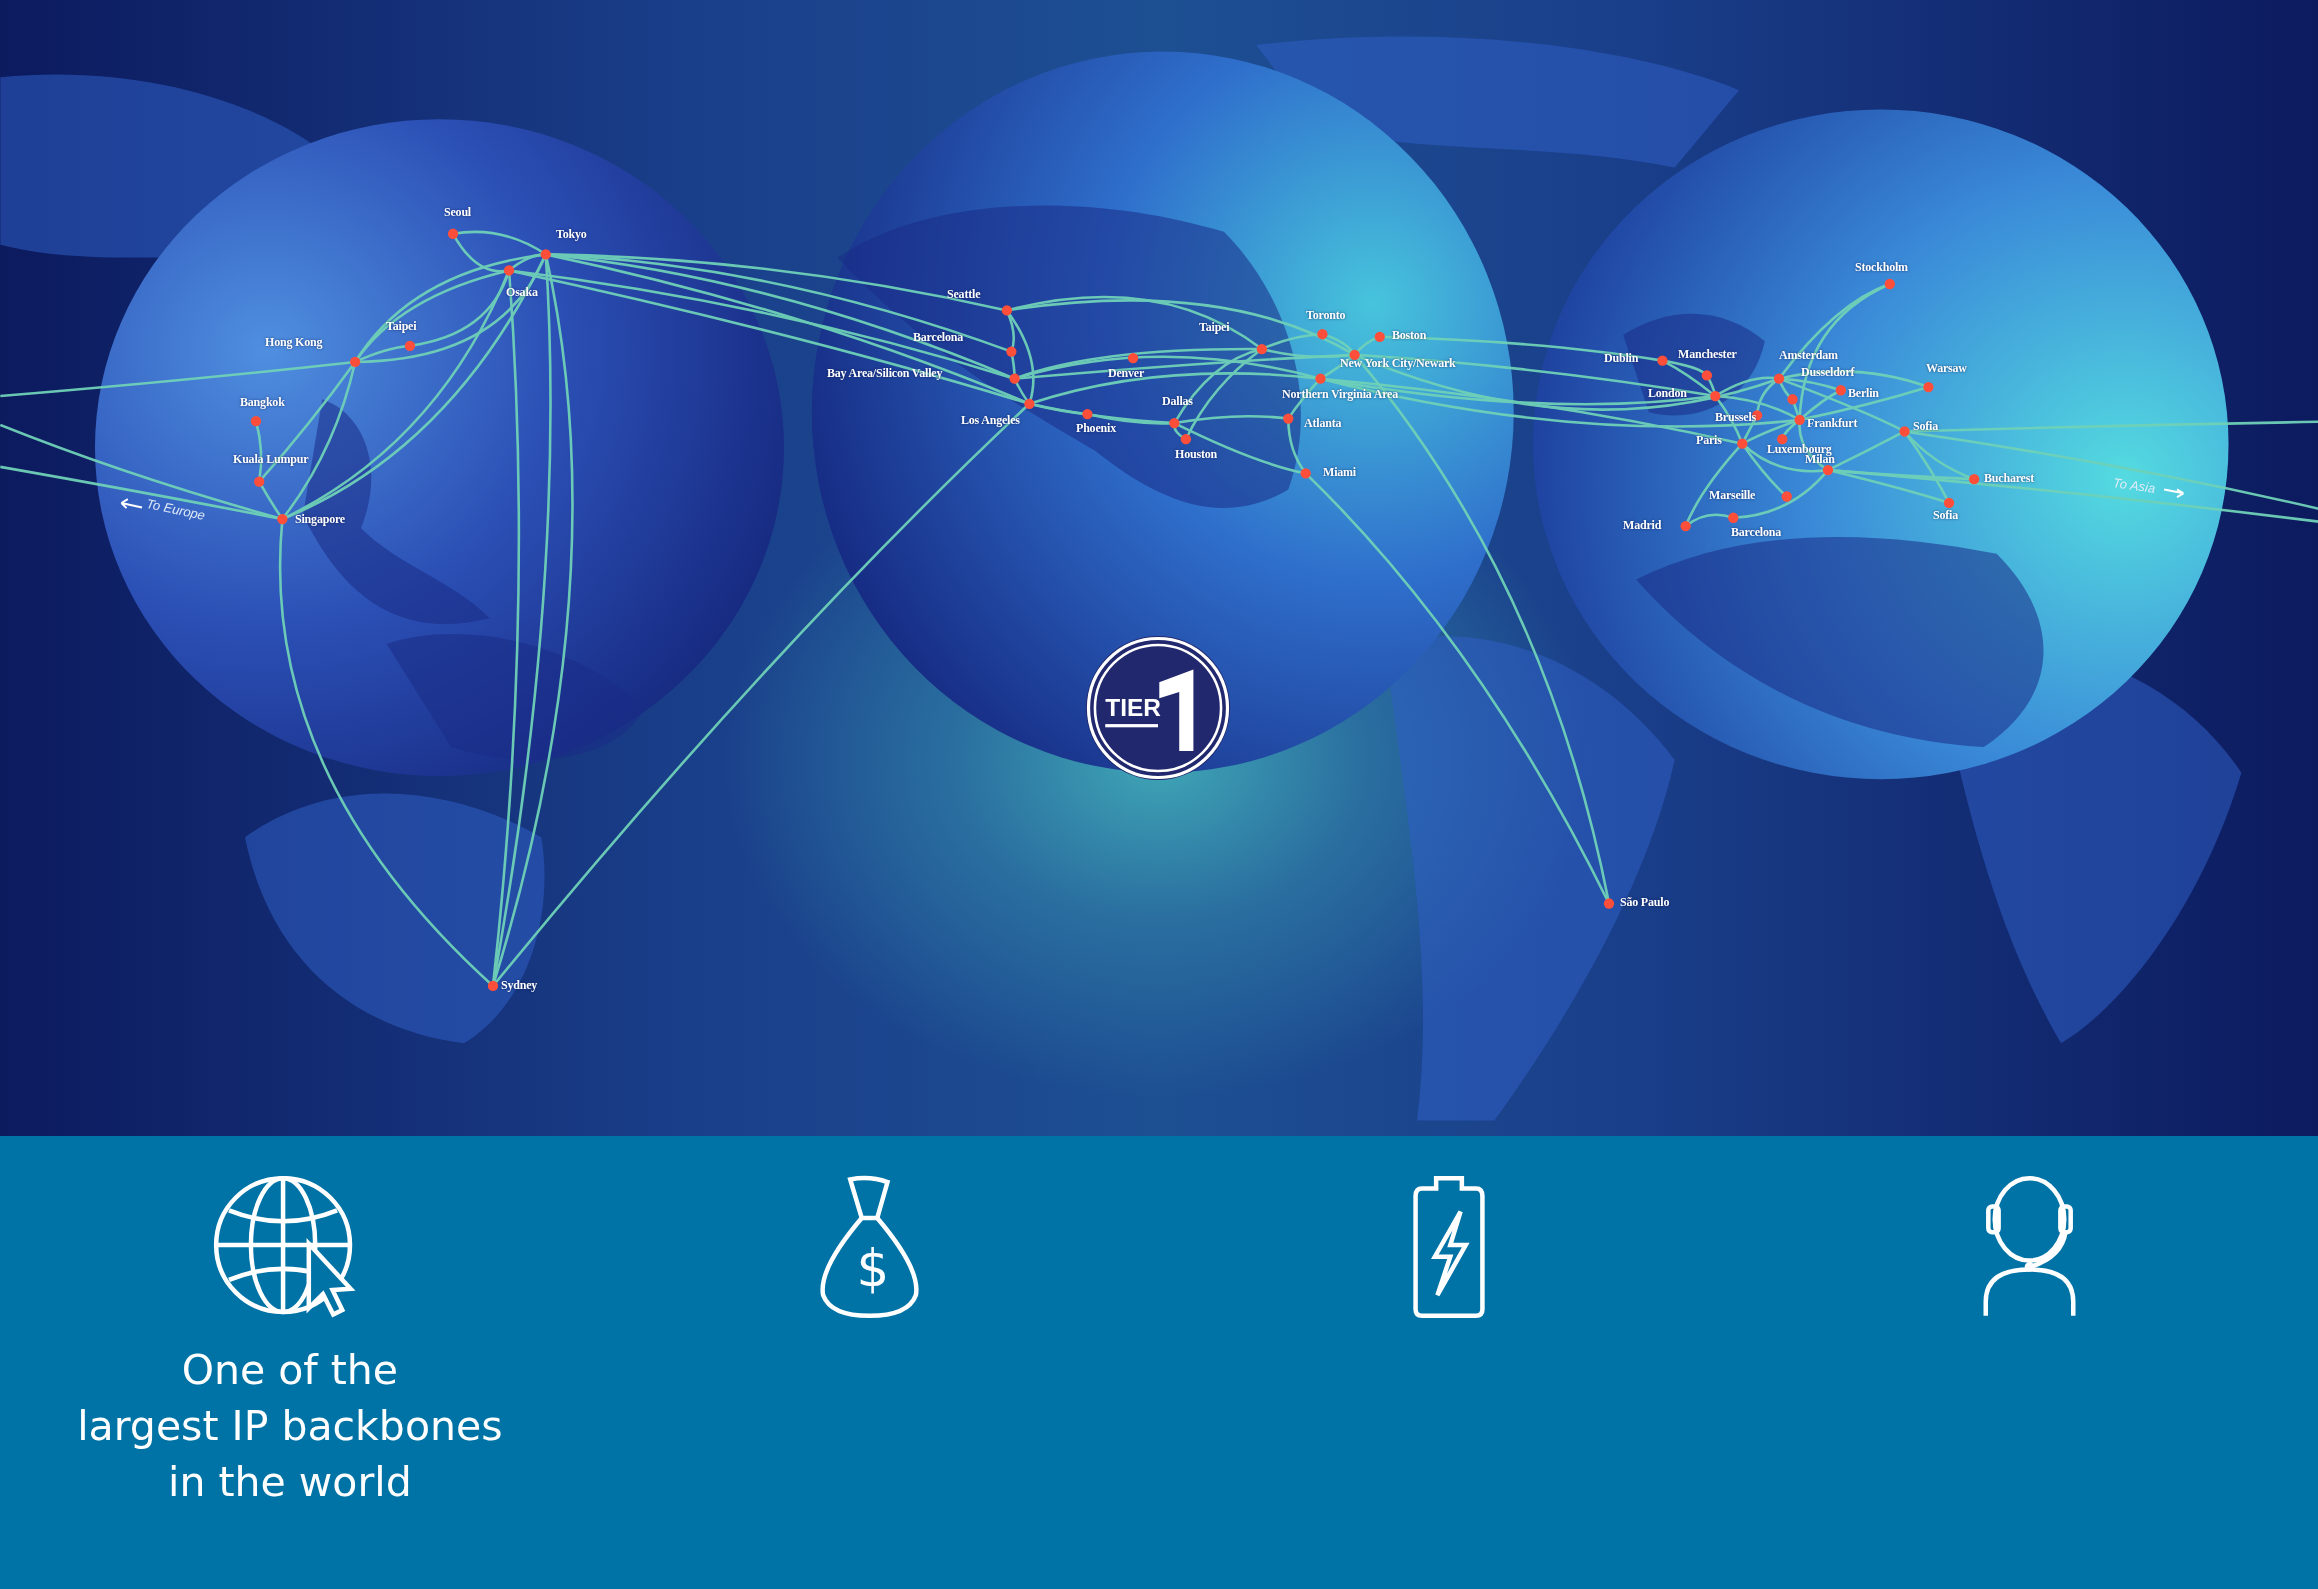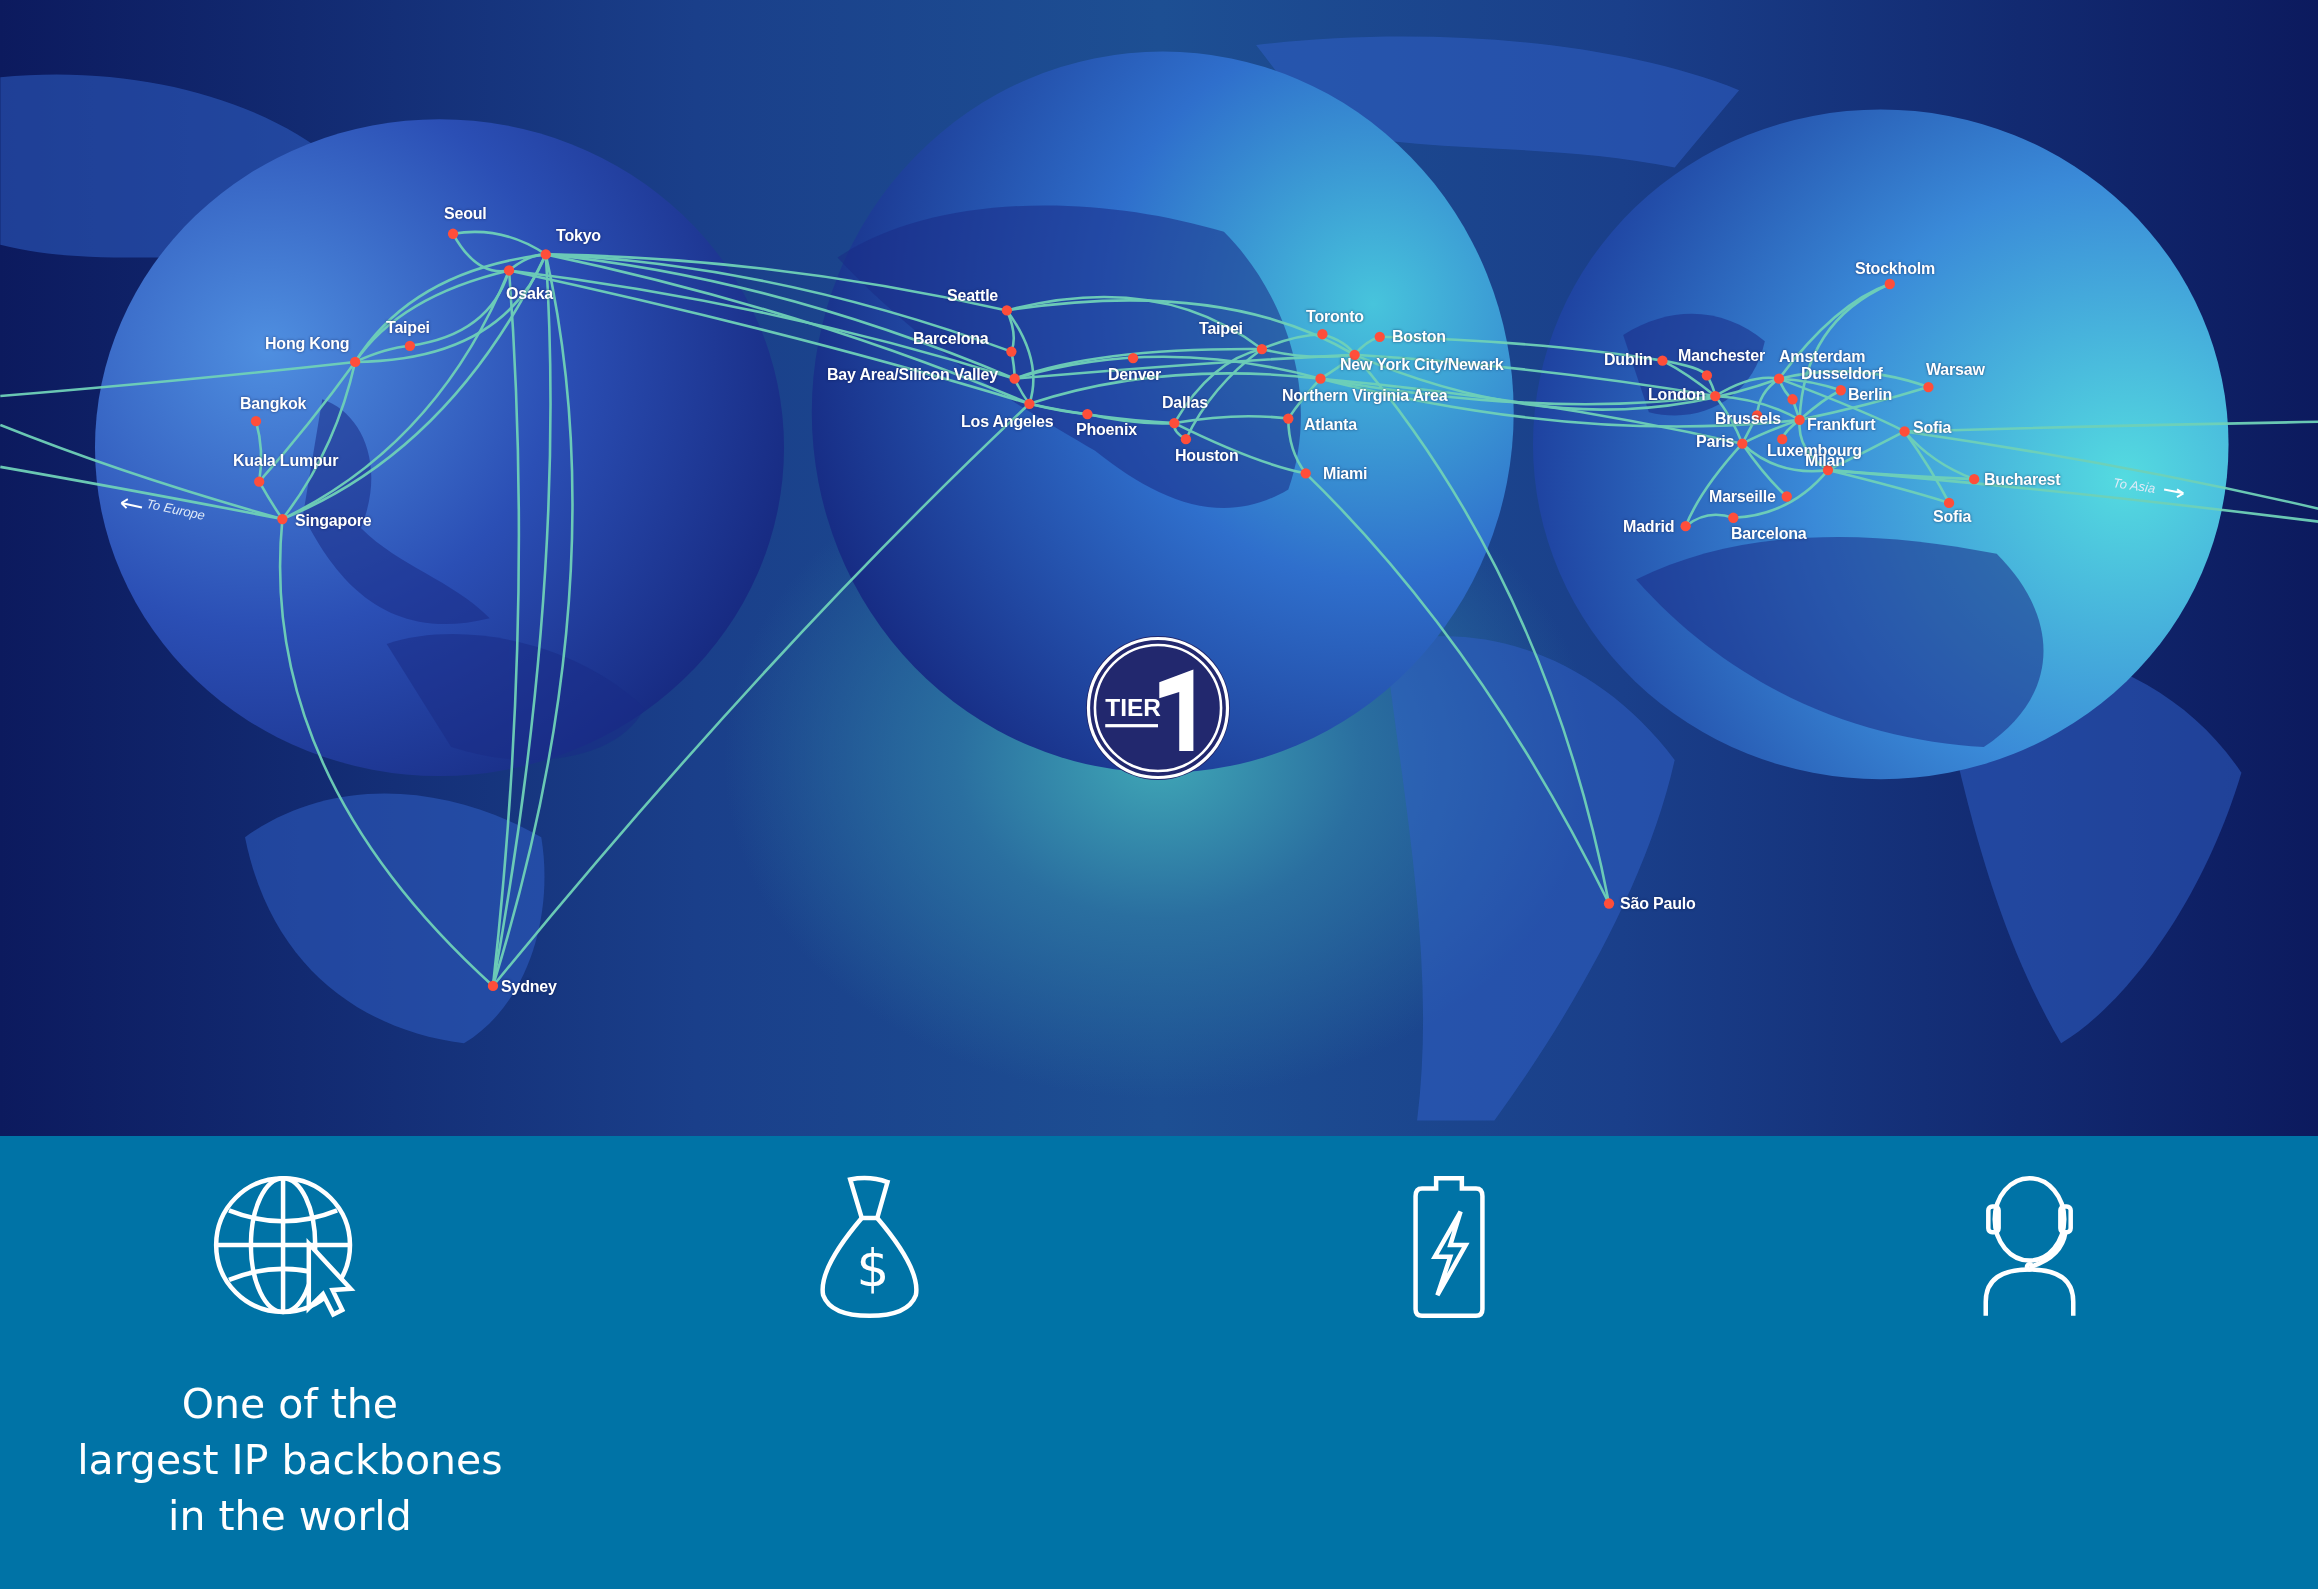--- a/index.html
+++ b/index.html
@@ -5,34 +5,34 @@
   html, body { margin: 0; padding: 0; }
   body { width: 2319px; height: 1590px; overflow: hidden; background: #0b1a5c; font-family: "Liberation Sans", sans-serif; }
   .map {
     position: absolute; left: 0; top: 0; width: 2319px; height: 1136px; overflow: hidden;
     background:
       radial-gradient(ellipse 580px 451px at 1159px 760px, #3fa6b6 0%, #2a6fa0 35%, rgba(22,50,130,0) 75%),
       linear-gradient(90deg, #0c1a5e 0%, #1a3f8a 30%, #1d4f93 50%, #1a3f8a 70%, #0c1a5e 100%);
   }
   .map svg { position: absolute; left: 0; top: 0; }
   .city-label {
-    position: absolute; color: #ffffff; font-weight: bold; font-size: 16px;
+    position: absolute; color: #ffffff; font-weight: bold; font-size: 12px;
     white-space: nowrap; text-shadow: 0 0 2.6px rgba(10,20,70,0.7); letter-spacing: -0.2px;
-    font-family: Liberation Sans, sans-serif;
+    font-family: Liberation Serif, serif;
   }
   .note { position: absolute; color: #dfeaf7; font-size: 13px; font-style: italic; white-space: nowrap; }
   .tier-badge { position: absolute; left: 1084px; top: 634px; width: 148px; height: 148px; }
   .banner {
     position: absolute; left: 0; top: 1136px; width: 2319px; height: 453px; background: #0073a6;
     display: flex;
   }
   .feature { flex: 1; position: relative; display: flex; flex-direction: column; align-items: center; }
   .feature .icon { margin-top: 33px; width: 167px; height: 155px; display: flex; justify-content: center; align-items: center; }
   .feature .text {
-    margin-top: 52px; color: #ffffff; font-size: 41px; line-height: 56px; text-align: center;
+    margin-top: 18px; color: #ffffff; font-size: 41px; line-height: 56px; text-align: center;
     font-family: "DejaVu Sans", sans-serif; font-weight: normal; white-space: pre-line;
   }
 </style>
 </head>
 <body>
 
 <div class="map">
   <svg width="2319" height="1136" viewBox="0 0 3600 1764">
     <defs>
       <radialGradient id="gAsia" cx="0.25" cy="0.35" r="0.85">

